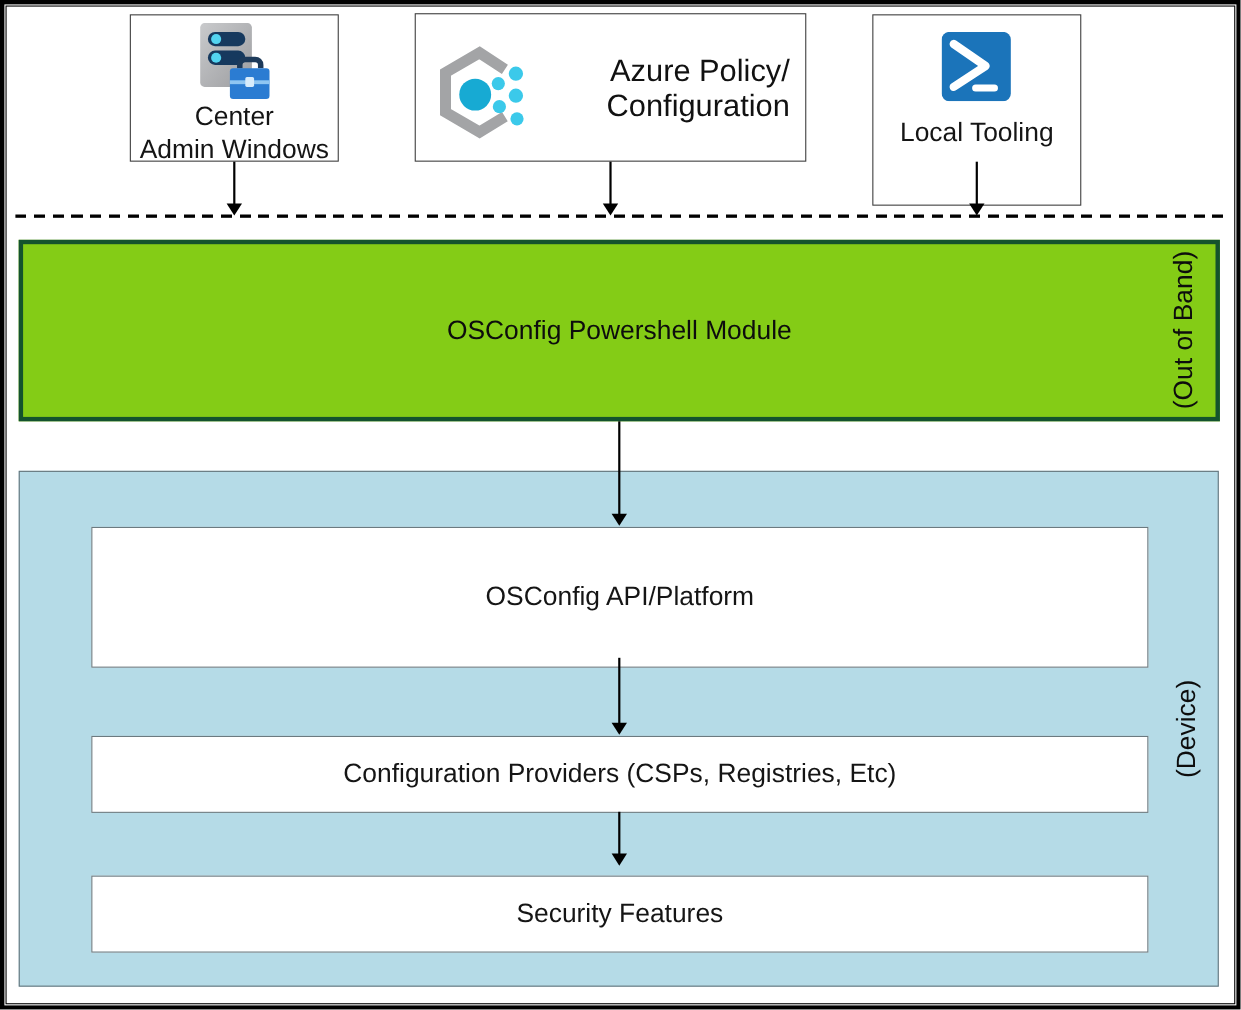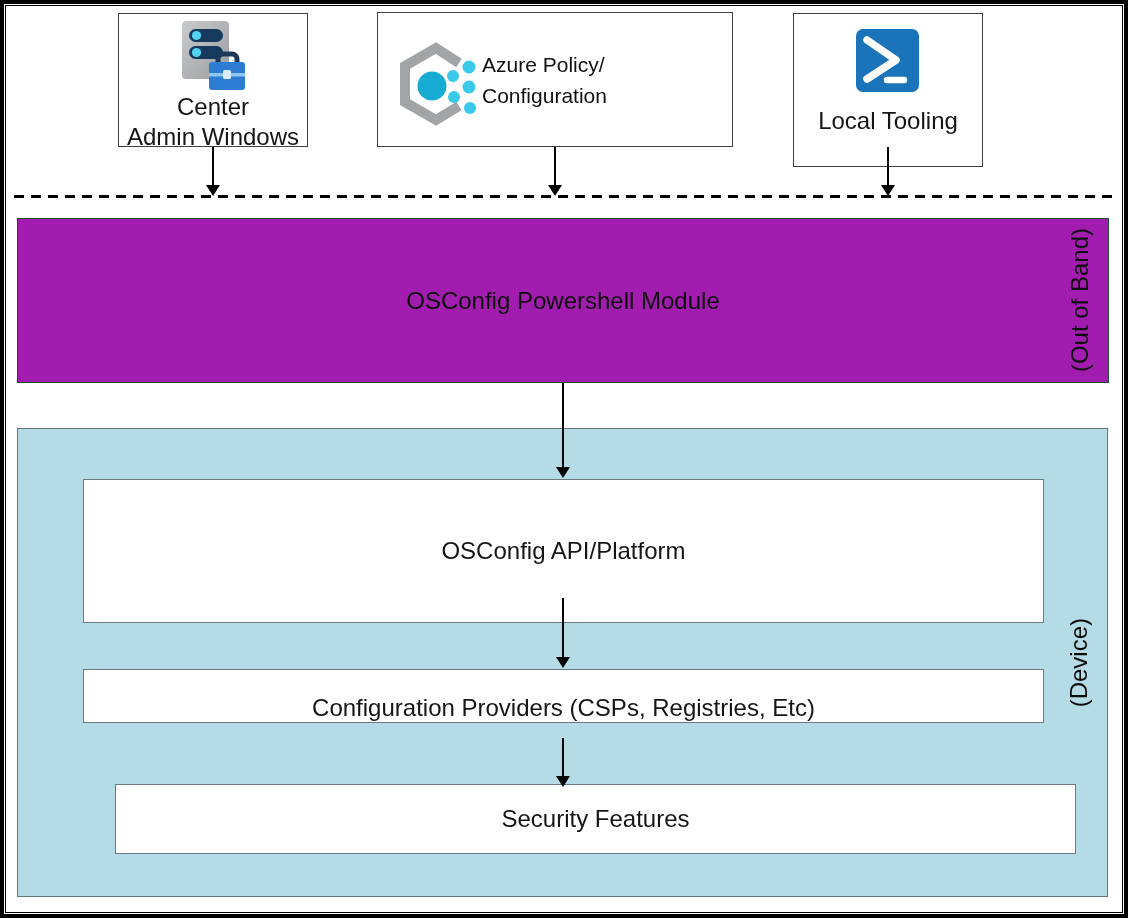--- a/index.html
+++ b/index.html
@@ -21,27 +21,27 @@
   .top-box {
     position: absolute;
     background: #fff;
     border: 1px solid #3f3f3f;
     display: flex;
     align-items: center;
     justify-content: center;
   }
   .box-wac   { left: 118px; top: 13px; width: 190px; height: 134px; }
   .box-azure { left: 377px; top: 12px; width: 356px; height: 135px; }
-  .box-local { left: 793px; top: 13px; width: 190px; height: 154px; }
+  .box-local { left: 793px; top: 13px; width: 190px; height: 174px; }
 
   .stack-col { display: flex; flex-direction: column; align-items: center; justify-content: flex-start; height: 100%; padding-top: 6px; }
   .stack-row { display: flex; flex-direction: row; align-items: center; width: 100%; height: 100%; padding-left: 12px; }
 
   .box-label { font-size: 24px; line-height: 30px; text-align: center; color: #151515; }
-  .azure-label { flex: 1; font-size: 21px; line-height: 31px; text-align: left; padding-right: 14px; }
+  .azure-label { flex: 1; font-size: 28px; line-height: 31px; text-align: right; padding-right: 14px; }
 
   .icon-wrap { display: flex; align-items: center; justify-content: center; }
 
   
   .arrow { position: absolute; width: 14px; z-index: 20; }
   .arrow .shaft { position: absolute; left: 6px; top: 0; width: 2px; height: calc(100% - 10px); background: #000; }
   .arrow .head {
     position: absolute; bottom: 0; left: 0; width: 0; height: 0;
     border-left: 7px solid transparent; border-right: 7px solid transparent; border-top: 11px solid #000;
   }
@@ -56,44 +56,44 @@
   .dashed-line {
     position: absolute;
     left: 14px; top: 195px; width: 1100px; height: 3px;
     background: repeating-linear-gradient(90deg, #000 0 10px, transparent 10px 17px);
   }
 
   
   .green-bar {
     position: absolute;
     left: 17px; top: 218px; width: 1092px; height: 165px;
-    background: #a21caf;
-    border: 1px solid #14532d;
+    background: #84cc16;
+    border: 4px solid #14532d;
     display: flex; align-items: center; justify-content: center;
   }
   .green-bar .bar-label { font-size: 24px; color: #0d0d0d; }
 
   
   .device-area {
     position: absolute;
     left: 17px; top: 428px; width: 1091px; height: 469px;
     background: #B5DBE7;
     border: 1px solid #64757c;
   }
   .inner-box {
     position: absolute;
     left: 65px; width: 961px;
     background: #fff;
     border: 1px solid #6b7a80;
     display: flex; align-items: center; justify-content: center;
     font-size: 24px; color: #151515;
   }
-  .api-box       { top: 50px;  height: 144px; }
-  .providers-box { top: 240px; height: 54px; align-items: flex-end; }
-  .security-box  { top: 355px; height: 70px; margin-left: 32px; }
+  .api-box       { top: 50px;  height: 128px; }
+  .providers-box { top: 240px; height: 70px; }
+  .security-box  { top: 367px; height: 70px; }
 
   
   .side-label {
     position: absolute; top: 0; bottom: 0; right: 14px;
     display: flex; align-items: center; justify-content: center;
   }
   .side-label span {
     writing-mode: vertical-rl;
     transform: rotate(180deg);
     font-size: 24px;

